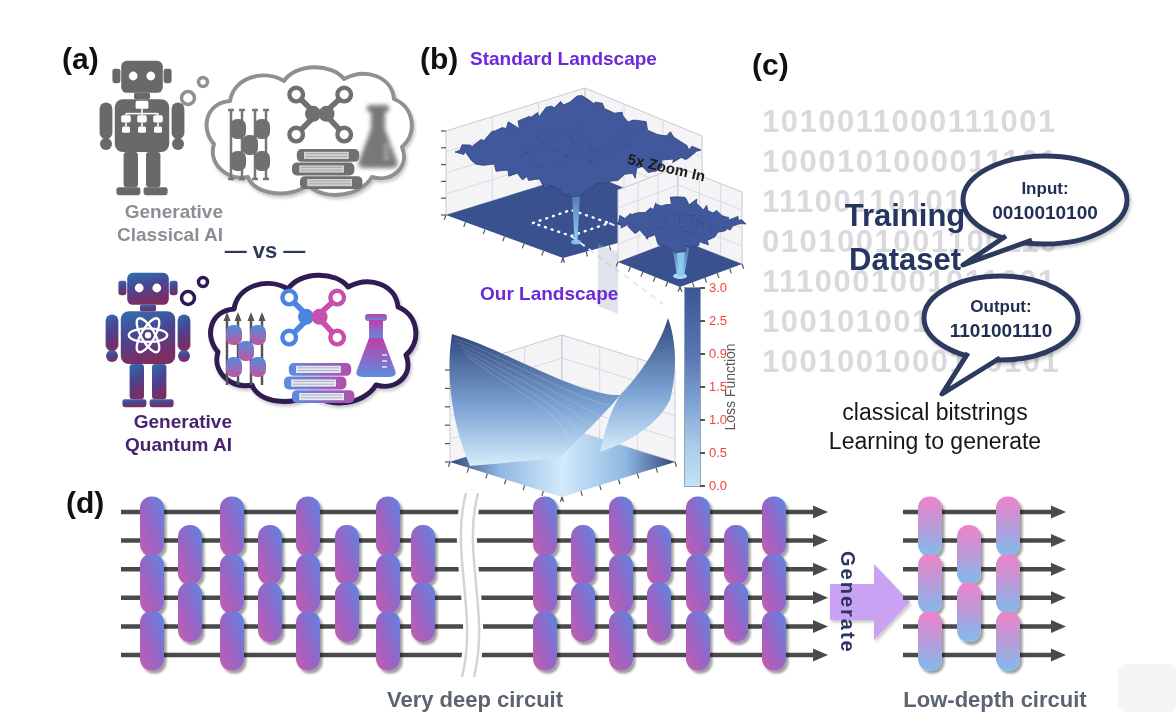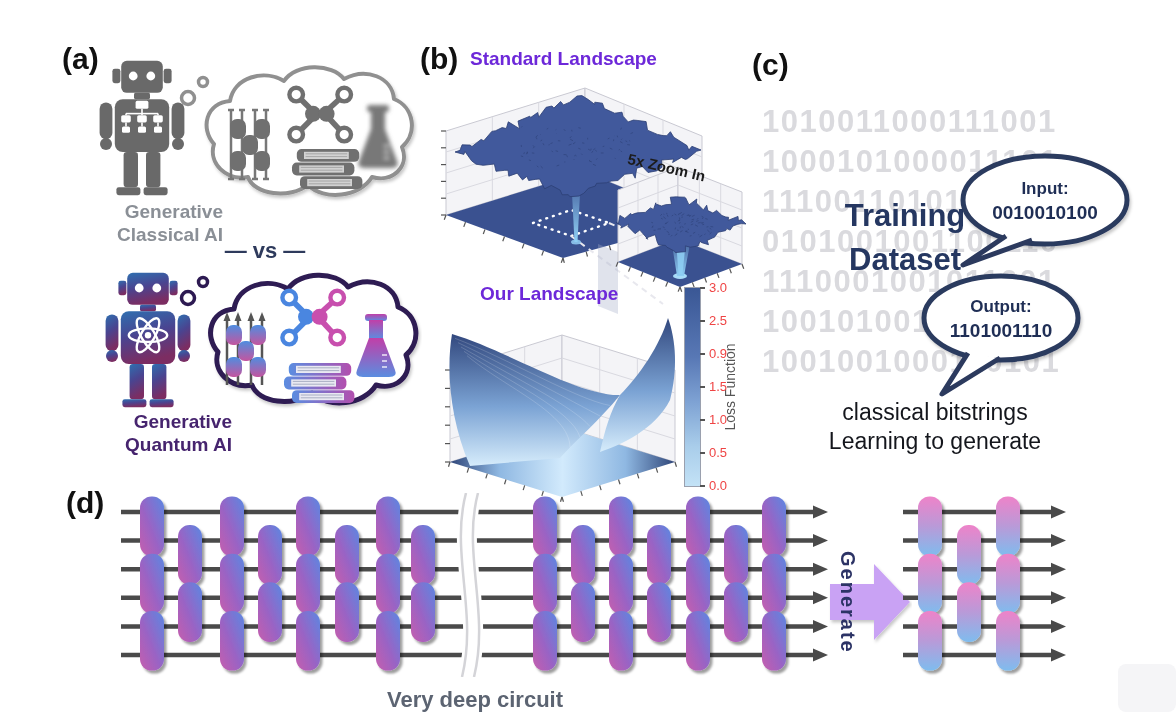--- a/index.html
+++ b/index.html
@@ -686,15 +686,16 @@
       <polygon points="158,155.5 173,162 158,168.5" fill="#4a4a4a"></polygon>
       <rect x="25" y="3.5" width="24" height="59.6" rx="11.5" fill="url(#gradLow)" filter="url(#gsh)"></rect>
       <rect x="25" y="60.7" width="24" height="59.6" rx="11.5" fill="url(#gradLow)" filter="url(#gsh)"></rect>
       <rect x="25" y="117.9" width="24" height="59.6" rx="11.5" fill="url(#gradLow)" filter="url(#gsh)"></rect>
       <rect x="64" y="32.1" width="24" height="59.6" rx="11.5" fill="url(#gradLow)" filter="url(#gsh)"></rect>
       <rect x="64" y="89.30000000000001" width="24" height="59.6" rx="11.5" fill="url(#gradLow)" filter="url(#gsh)"></rect>
       <rect x="103" y="3.5" width="24" height="59.6" rx="11.5" fill="url(#gradLow)" filter="url(#gsh)"></rect>
       <rect x="103" y="60.7" width="24" height="59.6" rx="11.5" fill="url(#gradLow)" filter="url(#gsh)"></rect>
       <rect x="103" y="117.9" width="24" height="59.6" rx="11.5" fill="url(#gradLow)" filter="url(#gsh)"></rect>
     </svg>
+  <div class="abs d-caption" style="left:880px;top:687px;width:230px">Low-depth circuit</div>
 
   <div class="abs corner-box" style="left:1118px;top:664px;width:58px;height:48px"></div>
 </div>
 
 </body></html>

